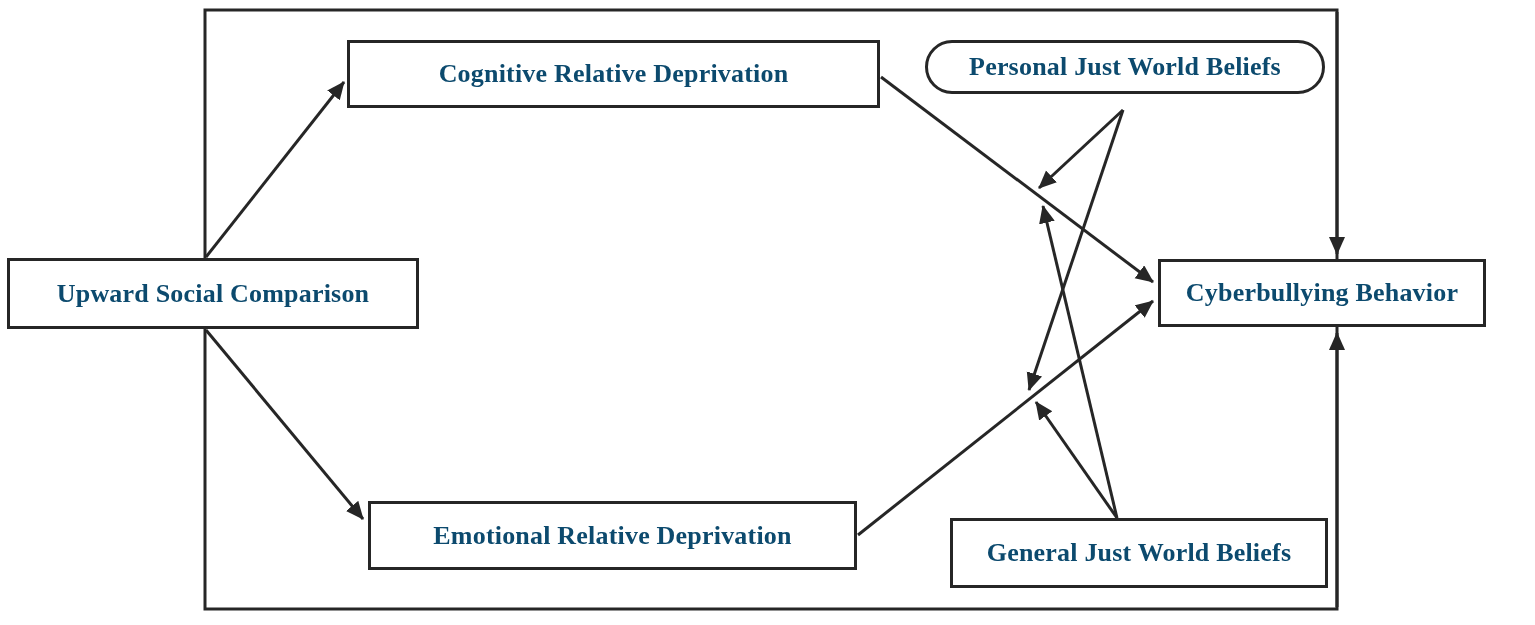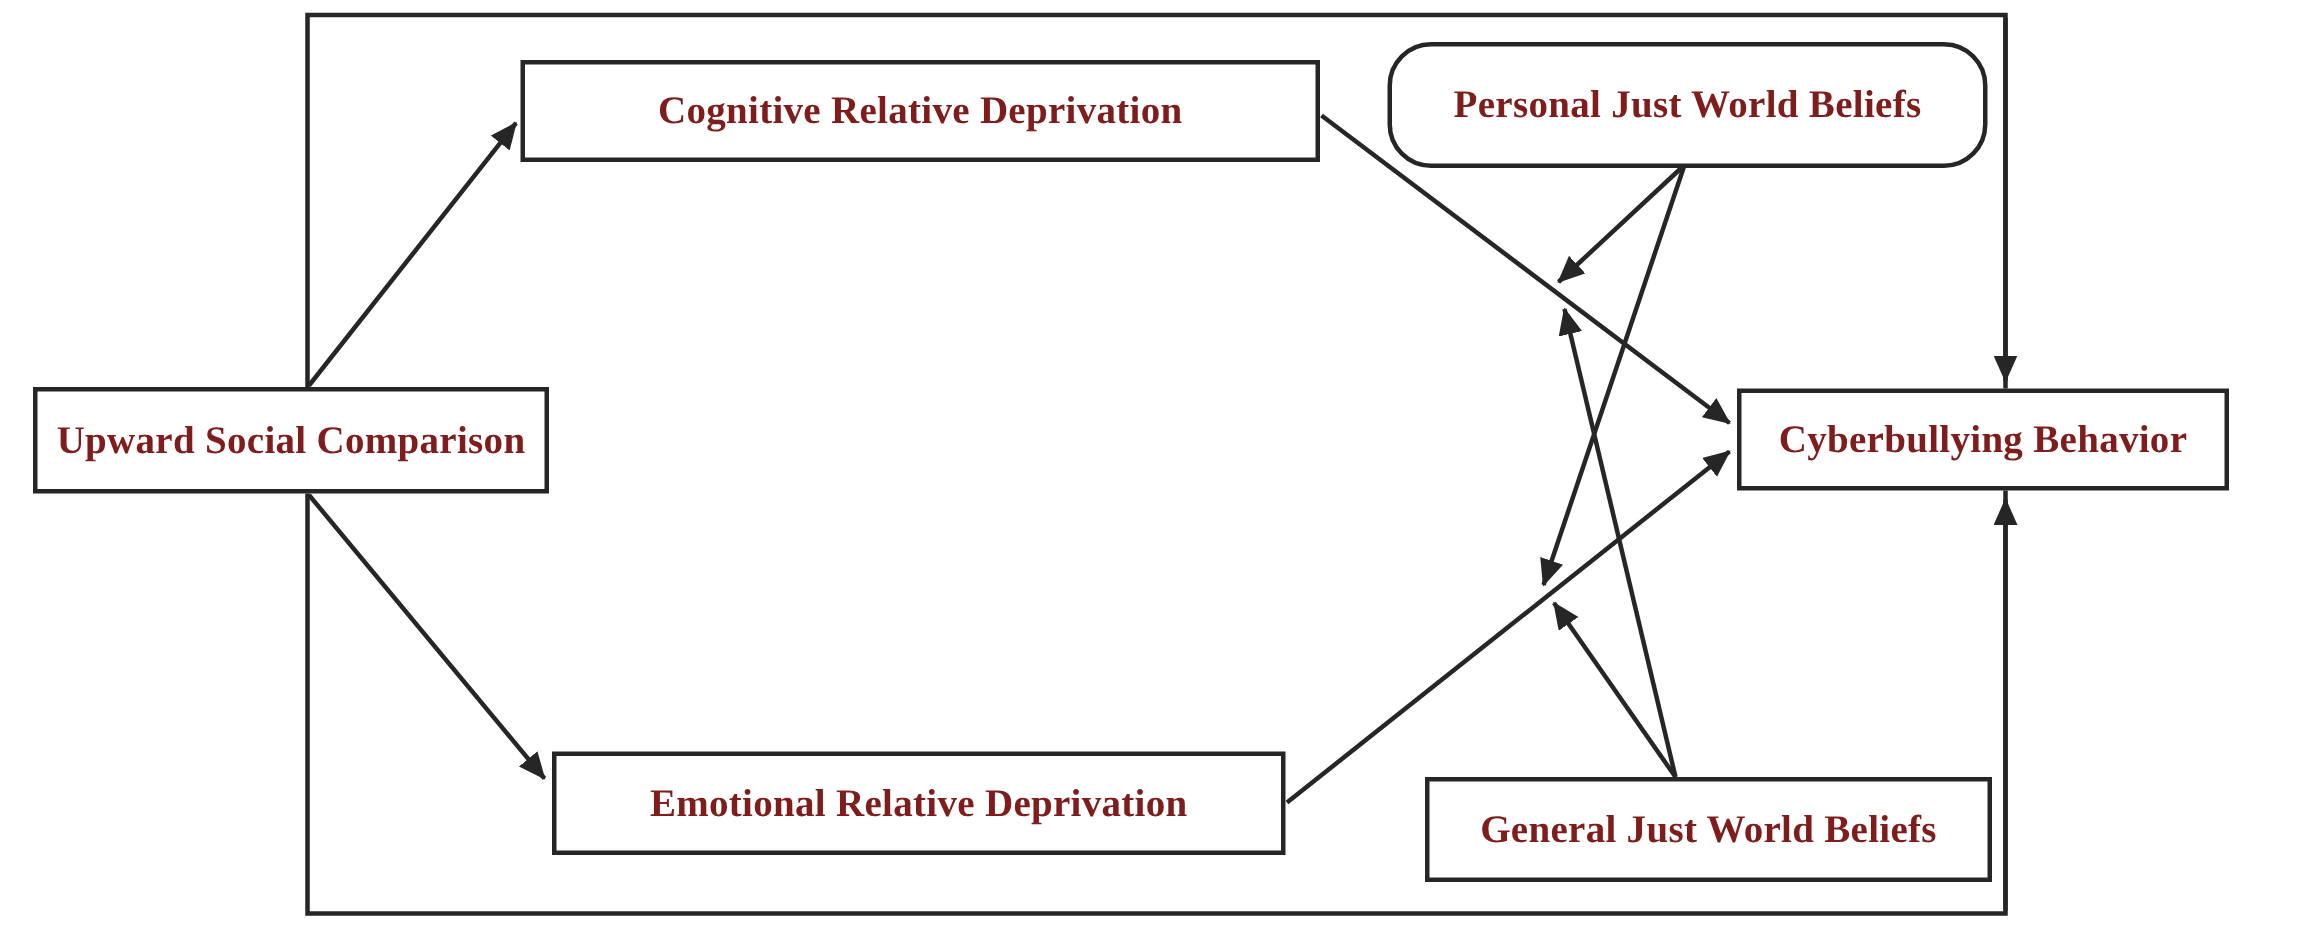--- a/index.html
+++ b/index.html
@@ -27,29 +27,29 @@
     background: #ffffff;
     border: 3px solid #262626;
     display: flex;
     align-items: center;
     justify-content: center;
     z-index: 2;
   }
   .node .label {
     font-weight: 700;
     font-size: 26px;
-    color: #7f1d1d;
+    color: #0c4a6e;
     letter-spacing: 0.2px;
     white-space: nowrap;
     text-align: center;
   }
   
-  #node-usc  { left: 22px;   top: 258px; width: 344px; height: 71px; }
+  #node-usc  { left: 7px;   top: 258px; width: 412px; height: 71px; }
   #node-crd  { left: 347px;  top: 40px;  width: 533px; height: 68px; }
-  #node-pjwb { left: 925px;  top: 28px;  width: 400px; height: 84px; border-radius: 29px; }
+  #node-pjwb { left: 925px;  top: 40px;  width: 400px; height: 54px; border-radius: 29px; }
   #node-erd  { left: 368px;  top: 501px; width: 489px; height: 69px; }
   #node-gjwb { left: 934px;  top: 518px; width: 378px; height: 70px; margin-left: 16px; }
   #node-cb   { left: 1158px; top: 259px; width: 328px; height: 68px; }
 </style>
 </head>
 <body>
 
 <div class="stage">
 
   <svg class="wires" width="1535" height="625" viewBox="0 0 1535 625">

